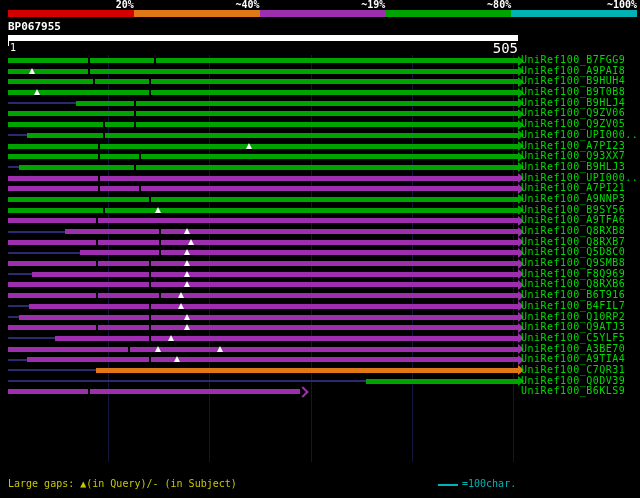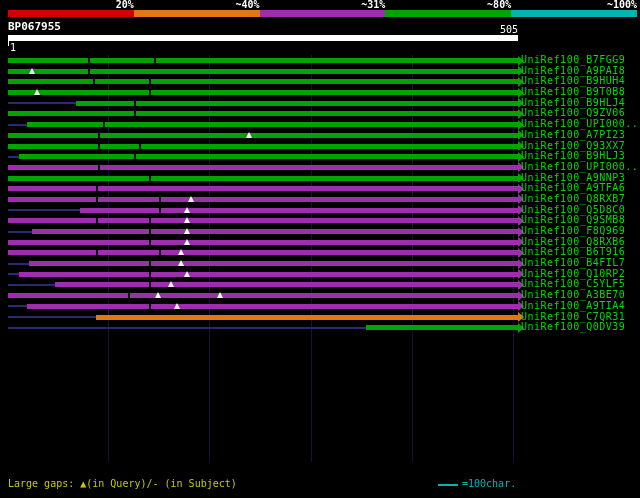--- a/index.html
+++ b/index.html
@@ -10,21 +10,21 @@
   
   .scale{position:absolute;left:8px;top:0;width:629px;height:18px;}
   .seg{position:absolute;top:10px;height:7px;}
   .seg-label{position:absolute;top:0;transform:translateX(-100%);
     color:#fff;font-size:10px;font-weight:bold;line-height:10px;white-space:nowrap;}
   
   .query-name{position:absolute;left:8px;top:21px;color:#fff;font-size:11px;font-weight:bold;line-height:12px;}
   .query-bar{position:absolute;left:8px;top:35px;width:510px;height:6px;background:#fff;}
   .query-tick{position:absolute;left:8px;top:41px;width:1px;height:5px;background:#fff;}
   .query-start{position:absolute;left:10px;top:43px;color:#fff;font-size:10px;line-height:10px;}
-  .query-end{position:absolute;left:518px;top:25px;transform:translateX(-100%);color:#fff;font-size:10px;line-height:10px;}
+  .query-end{position:absolute;left:518px;top:43px;transform:translateX(-100%);color:#fff;font-size:14px;line-height:10px;}
   
   .rows{position:absolute;left:0;top:55px;width:640px;height:407px;}
   .gridline{position:absolute;top:0;width:1px;height:407px;background:#14143a;}
   .row{position:relative;width:602px;height:10.7px;}
   .cov-line{position:absolute;top:4.5px;height:2px;background:#2a2a6e;}
   .bar{position:absolute;top:3px;height:5px;}
   .arrow{position:absolute;top:0.5px;width:0;height:0;
     border-top:5px solid transparent;border-bottom:5px solid transparent;}
   .chev{position:absolute;top:1.5px;width:6px;height:6px;
     border-top:2px solid transparent;border-right:2px solid transparent;transform:rotate(45deg);}
@@ -42,21 +42,21 @@
 <body>
 
 <div class="screen">
 
   <div class="scale">
       <div class="seg" style="left: 0px; width: 125.8px; background: rgb(212, 0, 0);"></div>
       <div class="seg-label" style="left: 125.8px;">20%</div>
       <div class="seg" style="left: 125.8px; width: 125.8px; background: rgb(224, 120, 24);"></div>
       <div class="seg-label" style="left: 251.6px;">~40%</div>
       <div class="seg" style="left: 251.6px; width: 125.8px; background: rgb(157, 47, 174);"></div>
-      <div class="seg-label" style="left: 377.4px;">~31%</div>
+      <div class="seg-label" style="left: 377.4px;">~19%</div>
       <div class="seg" style="left: 377.4px; width: 125.8px; background: rgb(0, 164, 0);"></div>
       <div class="seg-label" style="left: 503.2px;">~80%</div>
       <div class="seg" style="left: 503.2px; width: 125.8px; background: rgb(0, 180, 180);"></div>
       <div class="seg-label" style="left: 629px;">~100%</div>
     </div>
 
   <div class="query-name">BP067955</div>
   <div class="query-bar"></div>
   <div class="query-tick"></div>
   <div class="query-start">1</div>
@@ -103,20 +103,27 @@
         <div class="tick" style="left: 133.5px;"></div>
         <div class="hit-label">UniRef100_B9HLJ4</div>
       </div>
       <div class="row">
         <div class="bar" style="left: 8px; width: 510px; background: rgb(0, 164, 0);"></div>
         <div class="arrow" style="left: 518px; border-left: 6px solid rgb(0, 164, 0);"></div>
         <div class="tick" style="left: 133.5px;"></div>
         <div class="hit-label">UniRef100_Q9ZV06</div>
       </div>
       <div class="row">
+        <div class="bar" style="left: 8px; width: 510px; background: rgb(0, 164, 0);"></div>
+        <div class="arrow" style="left: 518px; border-left: 6px solid rgb(0, 164, 0);"></div>
+        <div class="tick" style="left: 103.1px;"></div>
+        <div class="tick" style="left: 133.5px;"></div>
+        <div class="hit-label">UniRef100_Q9ZV05</div>
+      </div>
+      <div class="row">
         <div class="cov-line" style="left: 8px; width: 19.2px;"></div>
         <div class="bar" style="left: 27.2px; width: 490.8px; background: rgb(0, 164, 0);"></div>
         <div class="arrow" style="left: 518px; border-left: 6px solid rgb(0, 164, 0);"></div>
         <div class="tick" style="left: 103.1px;"></div>
         <div class="hit-label">UniRef100_UPI000...</div>
       </div>
       <div class="row">
         <div class="bar" style="left: 8px; width: 510px; background: rgb(0, 164, 0);"></div>
         <div class="arrow" style="left: 518px; border-left: 6px solid rgb(0, 164, 0);"></div>
         <div class="tick" style="left: 98.1px;"></div>
@@ -137,30 +144,52 @@
         <div class="tick" style="left: 133.5px;"></div>
         <div class="hit-label">UniRef100_B9HLJ3</div>
       </div>
       <div class="row">
         <div class="bar" style="left: 8px; width: 510px; background: rgb(157, 47, 174);"></div>
         <div class="arrow" style="left: 518px; border-left: 6px solid rgb(157, 47, 174);"></div>
         <div class="tick" style="left: 98.1px;"></div>
         <div class="hit-label">UniRef100_UPI000...</div>
       </div>
       <div class="row">
+        <div class="bar" style="left: 8px; width: 510px; background: rgb(157, 47, 174);"></div>
+        <div class="arrow" style="left: 518px; border-left: 6px solid rgb(157, 47, 174);"></div>
+        <div class="tick" style="left: 98.1px;"></div>
+        <div class="tick" style="left: 138.5px;"></div>
+        <div class="hit-label">UniRef100_A7PI21</div>
+      </div>
+      <div class="row">
         <div class="bar" style="left: 8px; width: 510px; background: rgb(0, 164, 0);"></div>
         <div class="arrow" style="left: 518px; border-left: 6px solid rgb(0, 164, 0);"></div>
         <div class="tick" style="left: 148.7px;"></div>
         <div class="hit-label">UniRef100_A9NNP3</div>
       </div>
       <div class="row">
+        <div class="bar" style="left: 8px; width: 510px; background: rgb(0, 164, 0);"></div>
+        <div class="arrow" style="left: 518px; border-left: 6px solid rgb(0, 164, 0);"></div>
+        <div class="tick" style="left: 103.1px;"></div>
+        <div class="tri" style="left: 155.3px;"></div>
+        <div class="hit-label">UniRef100_B9SY56</div>
+      </div>
+      <div class="row">
         <div class="bar" style="left: 8px; width: 510px; background: rgb(157, 47, 174);"></div>
         <div class="arrow" style="left: 518px; border-left: 6px solid rgb(157, 47, 174);"></div>
         <div class="tick" style="left: 96px;"></div>
         <div class="hit-label">UniRef100_A9TFA6</div>
+      </div>
+      <div class="row">
+        <div class="cov-line" style="left: 8px; width: 56.7px;"></div>
+        <div class="bar" style="left: 64.7px; width: 453.3px; background: rgb(157, 47, 174);"></div>
+        <div class="arrow" style="left: 518px; border-left: 6px solid rgb(157, 47, 174);"></div>
+        <div class="tick" style="left: 158.8px;"></div>
+        <div class="tri" style="left: 183.6px;"></div>
+        <div class="hit-label">UniRef100_Q8RXB8</div>
       </div>
       <div class="row">
         <div class="bar" style="left: 8px; width: 510px; background: rgb(157, 47, 174);"></div>
         <div class="arrow" style="left: 518px; border-left: 6px solid rgb(157, 47, 174);"></div>
         <div class="tick" style="left: 96px;"></div>
         <div class="tick" style="left: 158.8px;"></div>
         <div class="tri" style="left: 187.7px;"></div>
         <div class="hit-label">UniRef100_Q8RXB7</div>
       </div>
       <div class="row">
@@ -210,20 +239,28 @@
         <div class="tri" style="left: 177.5px;"></div>
         <div class="hit-label">UniRef100_B4FIL7</div>
       </div>
       <div class="row">
         <div class="cov-line" style="left: 8px; width: 11.1px;"></div>
         <div class="bar" style="left: 19.1px; width: 498.9px; background: rgb(157, 47, 174);"></div>
         <div class="arrow" style="left: 518px; border-left: 6px solid rgb(157, 47, 174);"></div>
         <div class="tick" style="left: 148.7px;"></div>
         <div class="tri" style="left: 183.6px;"></div>
         <div class="hit-label">UniRef100_Q10RP2</div>
+      </div>
+      <div class="row">
+        <div class="bar" style="left: 8px; width: 510px; background: rgb(157, 47, 174);"></div>
+        <div class="arrow" style="left: 518px; border-left: 6px solid rgb(157, 47, 174);"></div>
+        <div class="tick" style="left: 96px;"></div>
+        <div class="tick" style="left: 148.7px;"></div>
+        <div class="tri" style="left: 183.6px;"></div>
+        <div class="hit-label">UniRef100_Q9ATJ3</div>
       </div>
       <div class="row">
         <div class="cov-line" style="left: 8px; width: 46.5px;"></div>
         <div class="bar" style="left: 54.5px; width: 463.5px; background: rgb(157, 47, 174);"></div>
         <div class="arrow" style="left: 518px; border-left: 6px solid rgb(157, 47, 174);"></div>
         <div class="tick" style="left: 148.7px;"></div>
         <div class="tri" style="left: 168.4px;"></div>
         <div class="hit-label">UniRef100_C5YLF5</div>
       </div>
       <div class="row">
@@ -247,19 +284,25 @@
         <div class="bar" style="left: 96px; width: 422px; background: rgb(224, 120, 24);"></div>
         <div class="arrow" style="left: 518px; border-left: 6px solid rgb(224, 120, 24);"></div>
         <div class="hit-label">UniRef100_C7QR31</div>
       </div>
       <div class="row">
         <div class="cov-line" style="left: 8px; width: 358.2px;"></div>
         <div class="bar" style="left: 366.2px; width: 151.8px; background: rgb(0, 164, 0);"></div>
         <div class="arrow" style="left: 518px; border-left: 6px solid rgb(0, 164, 0);"></div>
         <div class="hit-label">UniRef100_Q0DV39</div>
       </div>
+      <div class="row">
+        <div class="bar" style="left: 8px; width: 292.4px; background: rgb(157, 47, 174);"></div>
+        <div class="chev" style="left: 299.4px; border-top-color: rgb(157, 47, 174); border-right-color: rgb(157, 47, 174);"></div>
+        <div class="tick" style="left: 87.9px;"></div>
+        <div class="hit-label">UniRef100_B6KLS9</div>
+      </div>
     </div>
 
   <div class="footer-gaps">Large gaps: ▲(in Query)/- (in Subject)</div>
   <div class="footer-line"></div>
   <div class="footer-scale">=100char.</div>
 
 </div>
 
 </body></html>

